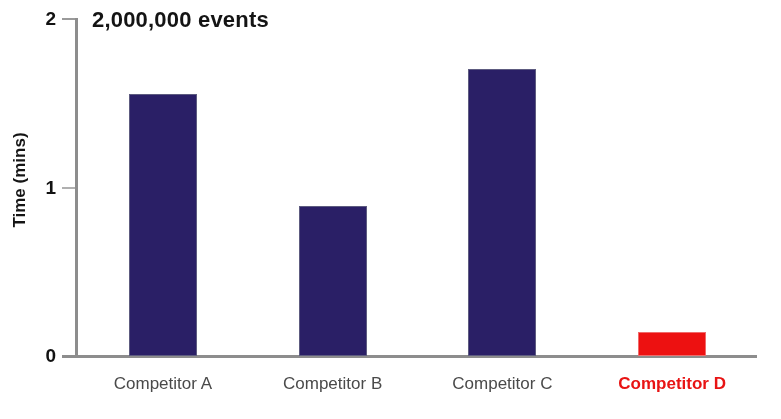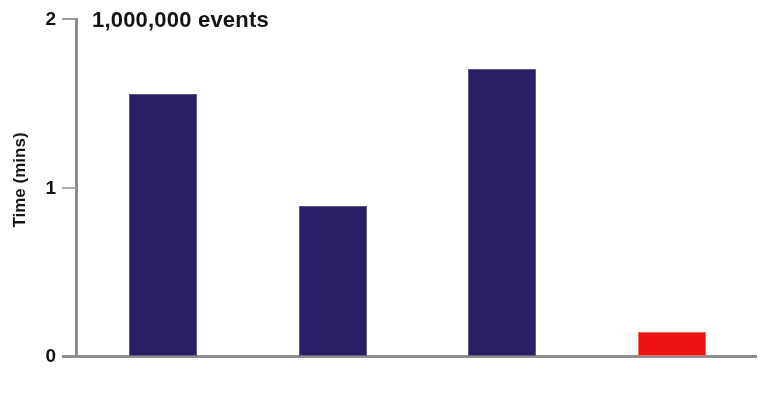--- a/index.html
+++ b/index.html
@@ -157,23 +157,29 @@
   <div class="tick-label tl-1">1</div>
   <div class="tick-label tl-0">0</div>
 
   <div class="tick tick-top"></div>
   <div class="tick tick-mid"></div>
   <div class="tick tick-zero"></div>
 
   <div class="axis-y-line"></div>
   <div class="axis-x-line"></div>
 
-  <div class="chart-title">1,000,000 events</div>
+  <div class="chart-title">2,000,000 events</div>
 
   <div class="plot">
     <div class="bar navy" style="height: 261.95px; width: 68px; left: 50.875px;"></div>
     <div class="bar navy" style="height: 150.41px; width: 68px; left: 220.625px;"></div>
     <div class="bar navy" style="height: 287.3px; width: 68px; left: 390.375px;"></div>
     <div class="bar red" style="height: 23.66px; width: 68px; left: 560.125px;"></div>
   </div>
 
+  <div class="cat-labels">
+    <div class="cat-label" style="width: 169.75px; left: 0px;">Competitor A</div>
+    <div class="cat-label" style="width: 169.75px; left: 169.75px;">Competitor B</div>
+    <div class="cat-label" style="width: 169.75px; left: 339.5px;">Competitor C</div>
+    <div class="cat-label highlight" style="width: 169.75px; left: 509.25px;">Competitor D</div>
+  </div>
 
 </div>
 
 </body></html>

